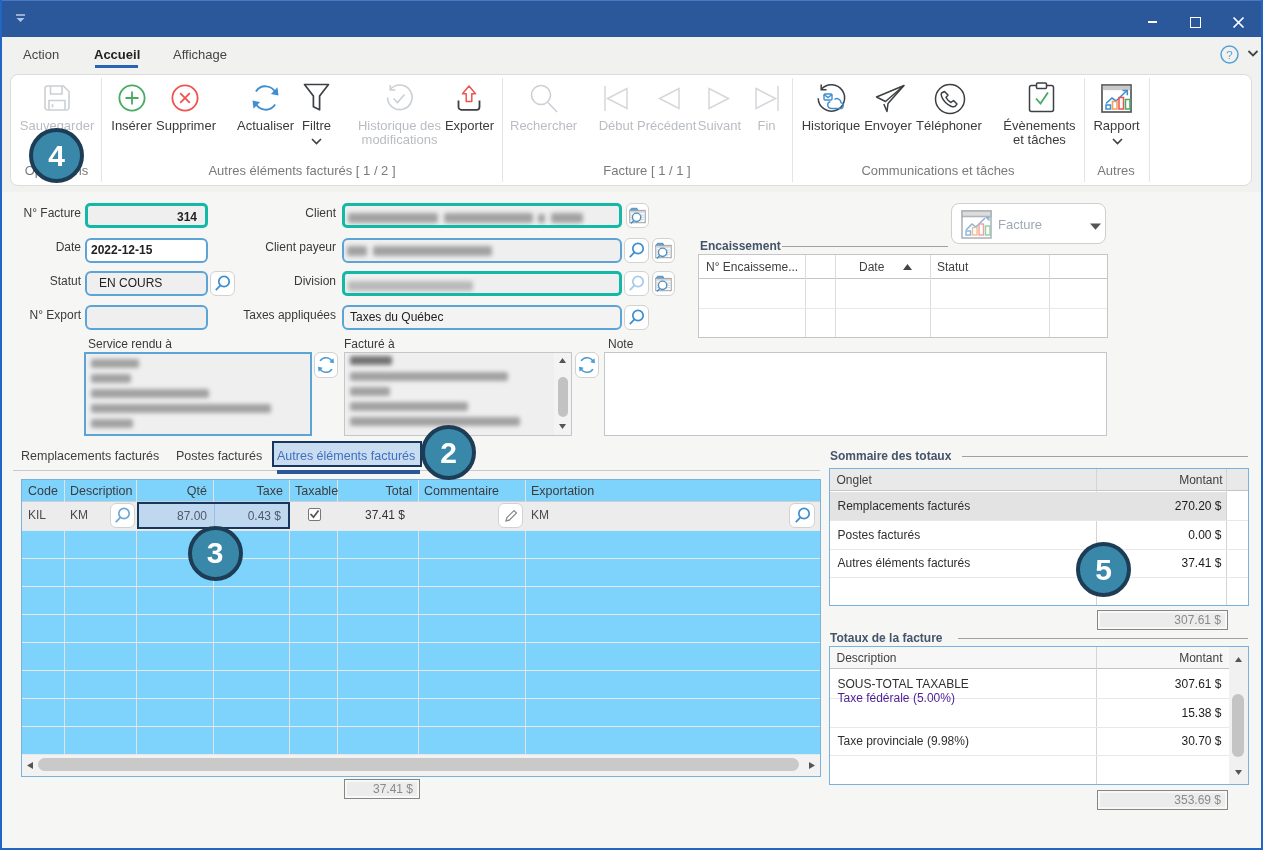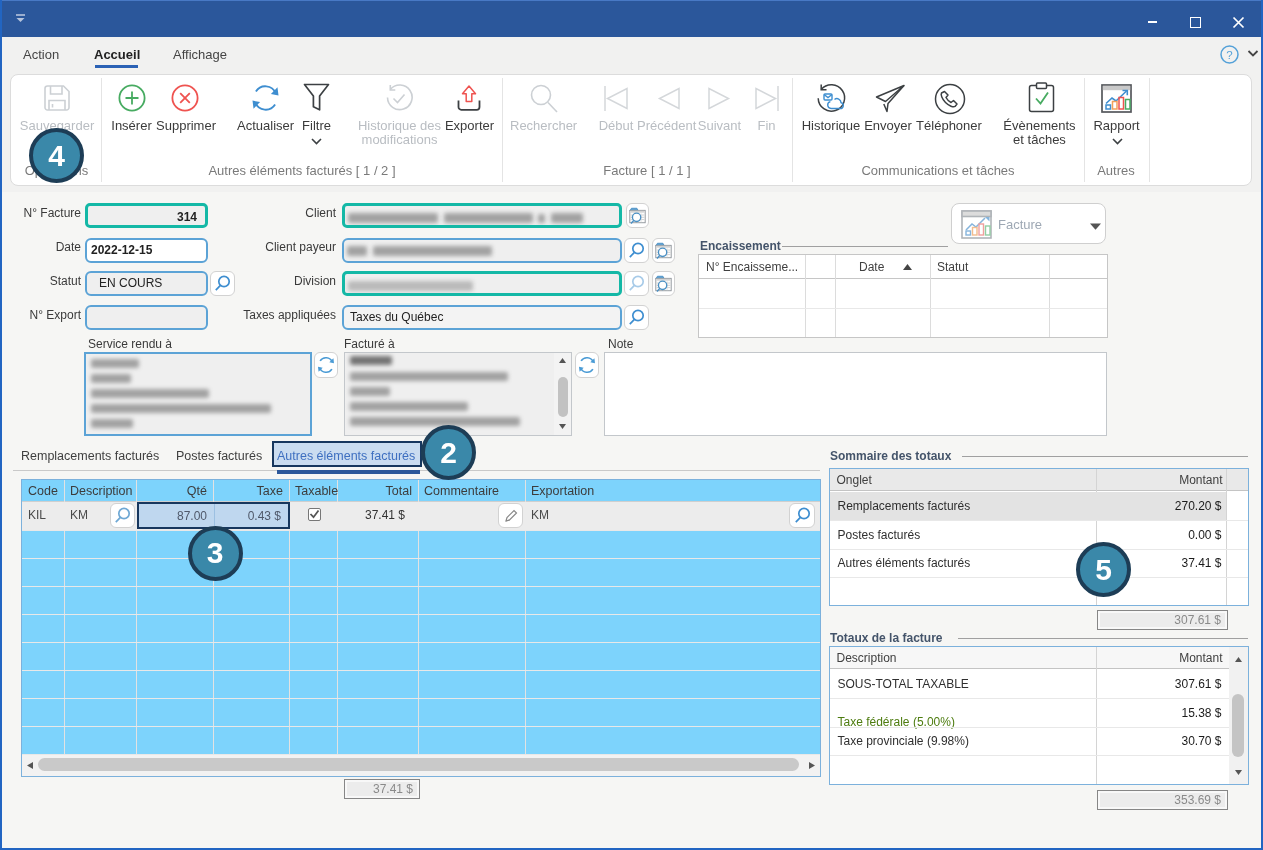--- a/index.html
+++ b/index.html
@@ -492,21 +492,21 @@
 <div class="secttl" style="left:830px;top:631px">Totaux de la facture</div>
 <div class="secline" style="left:958px;top:638px;width:290px"></div>
 <div class="ab" style="left:828.5px;top:645.5px;width:420px;height:139px;background:#fff;border:1px solid #7cb1dc">
  <div class="ab" style="left:0;top:0;width:418px;height:22px;background:#f7f7f7;border-bottom:1px solid #c4c4c4"></div>
  <div class="ab" style="left:266.5px;top:0;width:1px;height:137px;background:#d4d4d4"></div>
  <div class="cell" style="left:7px;top:4px">Description</div>
  <div class="cell r" style="left:280px;top:4px;width:113px">Montant</div>
  <div class="cell" style="left:8px;top:30px;color:#2f2f2f">SOUS-TOTAL TAXABLE</div>
  <div class="cell r" style="left:280px;top:30px;width:112px;color:#1b1b1b">307.61 $</div>
  <div class="gline" style="left:0;top:51px;width:399px;height:1px"></div>
- <div class="cell" style="left:8px;top:68px;color:#4d7c0f">Taxe fédérale (5.00%)</div>
+ <div class="cell" style="left:8px;top:44px;color:#4c1d95">Taxe fédérale (5.00%)</div>
  <div class="cell r" style="left:280px;top:59px;width:112px;color:#1b1b1b">15.38 $</div>
  <div class="gline" style="left:0;top:80px;width:399px;height:1px"></div>
  <div class="cell" style="left:8px;top:87px;color:#2f2f2f">Taxe provinciale (9.98%)</div>
  <div class="cell r" style="left:280px;top:87px;width:112px;color:#1b1b1b">30.70 $</div>
  <div class="gline" style="left:0;top:108px;width:399px;height:1px"></div>
 
  <div class="ab" style="left:399px;top:0;width:19px;height:137px;background:#f1f1f1">
   <svg class="ic" style="left:5px;top:9px" width="9" height="8" viewBox="0 0 9 8">
         <path d="M4.5 1L8 6H1z" fill="#555"></path>
       </svg>

